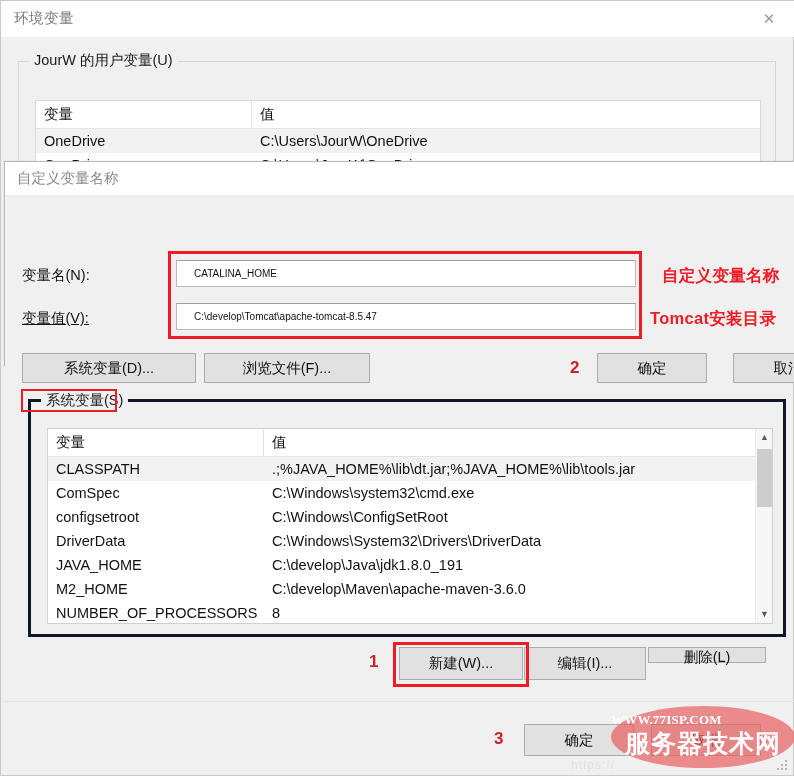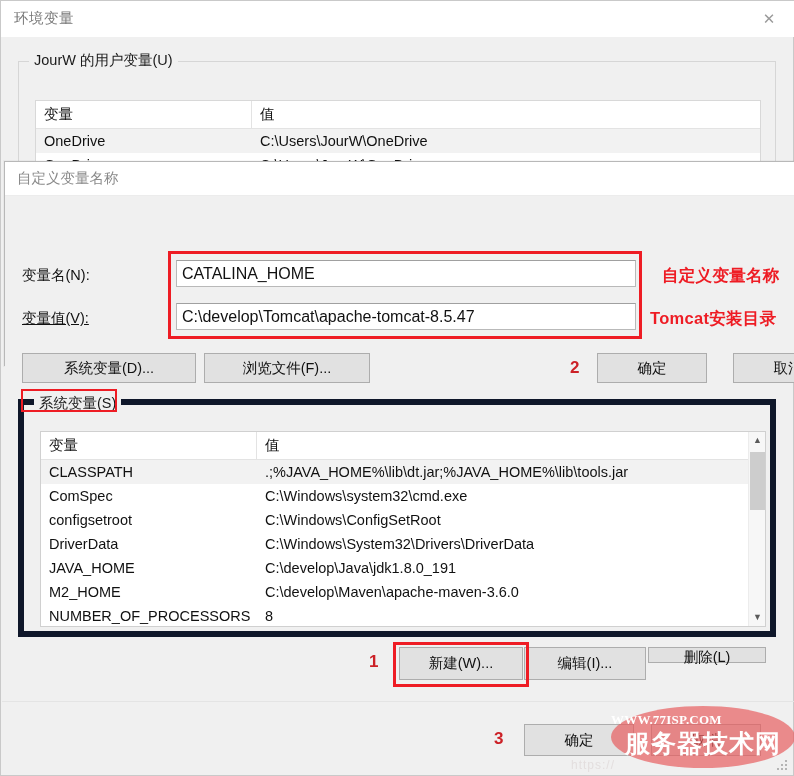--- a/index.html
+++ b/index.html
@@ -115,23 +115,23 @@
   }
   #nv-label-name { left: 17px; top: 70px; }
   #nv-label-value { left: 17px; top: 113px; text-decoration: underline; }
 
   .nv-input {
     position: absolute;
     height: 27px;
     background: #ffffff;
     border: 1px solid #b9b9b9;
     border-top-color: #a0a0a0;
-    font-size: 16px;
+    font-size: 10px;
     color: #111;
-    padding: 3px 5px;
+    padding: 3px 17px;
     font-family: "Liberation Sans", "DejaVu Sans", sans-serif;
   }
   #nv-input-name  { left: 171px; top: 64px; width: 460px; }
   #nv-input-value { left: 171px; top: 107px; width: 460px; }
 
   
   #nv-red-box {
     position: absolute;
     left: 163px; top: 55px;
     width: 474px; height: 88px;
@@ -167,23 +167,23 @@
   #nv-btn-cancel      { left: 728px; top: 157px; width: 110px; height: 30px; }
 
   #nv-step-2 {
     position: absolute;
     left: 565px; top: 162px;
     font-size: 17px; font-weight: bold; color: #cc2127;
   }
 
   
   #sys-group {
-    position: absolute; left: 17px; top: 398px;
+    position: absolute; left: 27px; top: 398px;
     width: 758px; height: 238px;
-    border: 6px solid #0f172a;
+    border: 3px solid #0f172a;
   }
   #sys-group-label {
     position: absolute; left: 10px; top: -11px;
     background: #f0f0f0;
     padding: 0 5px;
     font-size: 14.5px;
     color: #1a1a1a;
   }
   #sys-group-label-box {
     position: absolute; left: 20px; top: 388px;

